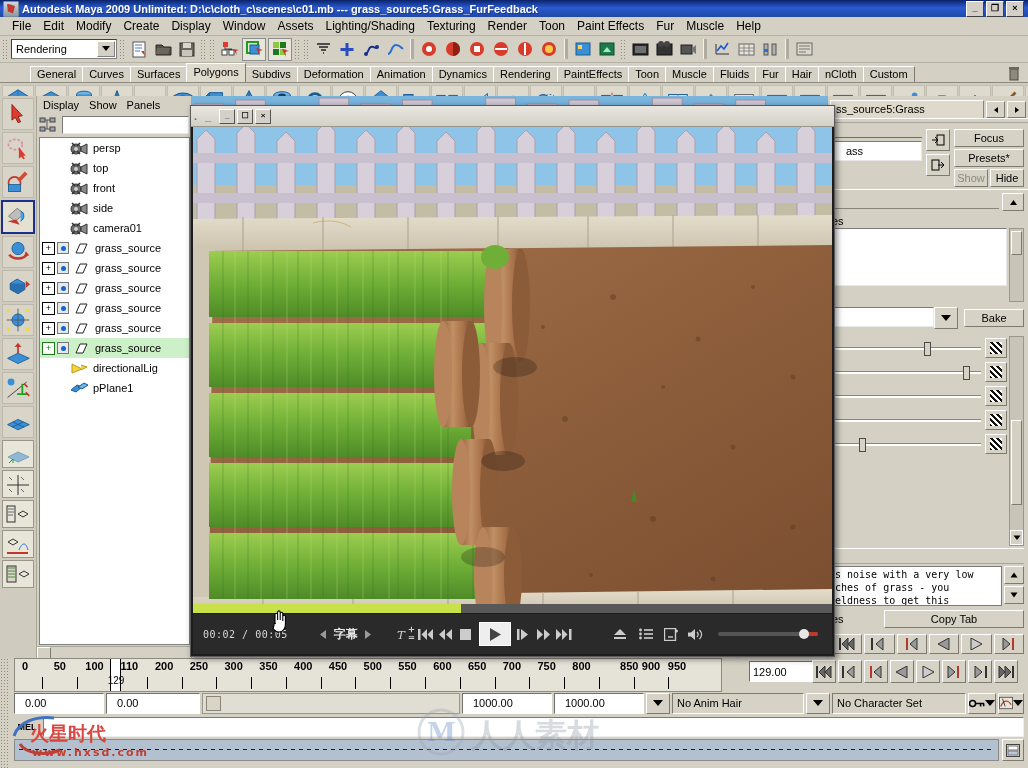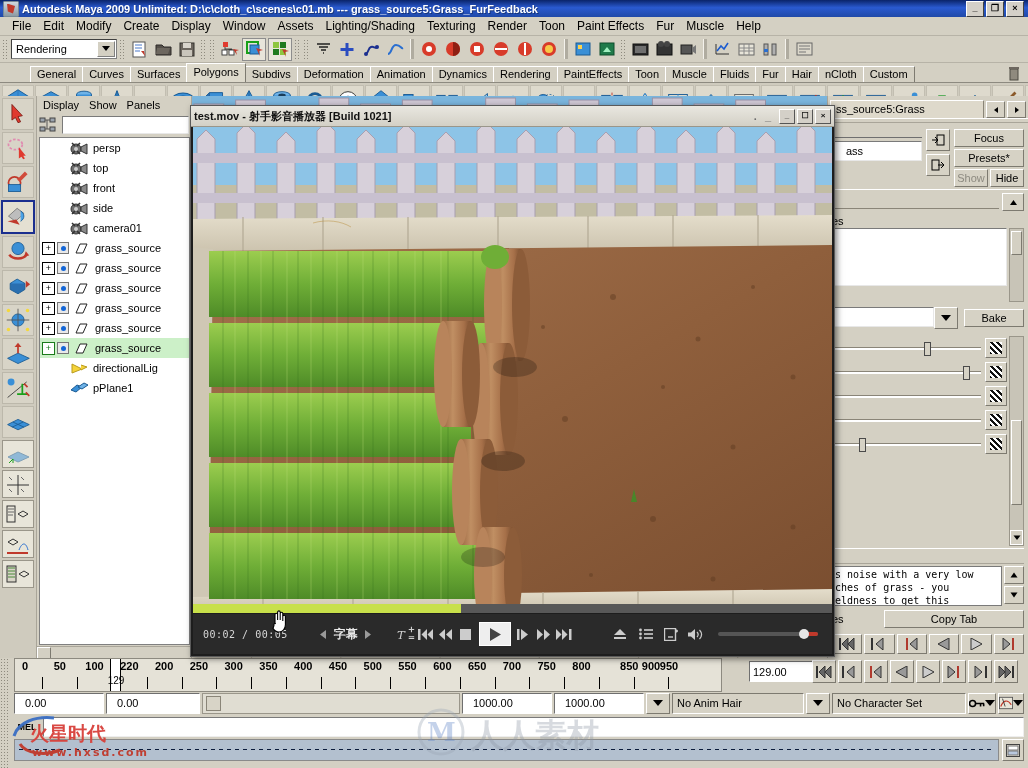--- a/index.html
+++ b/index.html
@@ -1275,21 +1275,20 @@
               <path d="M2 0l7 6-7 6z" fill="#999" stroke="#333"></path>
               <rect x="11" y="0" width="2" height="12" fill="#b03a2e"></rect>
             </svg>
           </div>
         </div>
     </div>
   </div>
 
   <div class="player">
     <div class="p-title">
-      <span class="pt-text">test.mov - 射手影音播放器 [Build 1021]</span>
       <span style="font-size:11px;color:#6b6b6b;margin-right:8px;">.</span>
       <span style="font-size:11px;color:#6b6b6b;margin-right:6px;">_</span>
       <div class="p-btn">_</div>
       <div class="p-btn">☐</div>
       <div class="p-btn">×</div>
     </div>
 
     <div class="p-video">
       <svg width="100%" height="100%" viewBox="0 0 639 485" preserveAspectRatio="none">
         <defs>
@@ -1545,21 +1544,21 @@
   <div class="bottom">
     <div class="dotted-left"></div>
 
     <div class="timeruler">
       <div class="tr-ticks" id="trticks">
           <div class="tr-lab" style="left: 10px;">0</div>
           <div class="tr-lab" style="left: 44.7783px;">50</div>
           <div class="tr-tick" style="left: 27.3892px;"></div>
           <div class="tr-lab" style="left: 79.5567px;">100</div>
           <div class="tr-tick" style="left: 62.1675px;"></div>
-          <div class="tr-lab" style="left: 114.335px;">220</div>
+          <div class="tr-lab" style="left: 114.335px;">110</div>
           <div class="tr-tick" style="left: 96.9458px;"></div>
           <div class="tr-lab" style="left: 149.113px;">200</div>
           <div class="tr-tick" style="left: 131.724px;"></div>
           <div class="tr-lab" style="left: 183.892px;">250</div>
           <div class="tr-tick" style="left: 166.502px;"></div>
           <div class="tr-lab" style="left: 218.67px;">300</div>
           <div class="tr-tick" style="left: 201.281px;"></div>
           <div class="tr-lab" style="left: 253.448px;">350</div>
           <div class="tr-tick" style="left: 236.059px;"></div>
           <div class="tr-lab" style="left: 288.227px;">400</div>
@@ -1577,21 +1576,21 @@
           <div class="tr-lab" style="left: 496.897px;">700</div>
           <div class="tr-tick" style="left: 479.507px;"></div>
           <div class="tr-lab" style="left: 531.675px;">750</div>
           <div class="tr-tick" style="left: 514.286px;"></div>
           <div class="tr-lab" style="left: 566.453px;">800</div>
           <div class="tr-tick" style="left: 549.064px;"></div>
           <div class="tr-lab" style="left: 601.232px; margin-left: 13px;">850</div>
           <div class="tr-tick" style="left: 583.842px;"></div>
           <div class="tr-lab" style="left: 636.01px;">900</div>
           <div class="tr-tick" style="left: 618.621px;"></div>
-          <div class="tr-lab" style="left: 654px;">950</div>
+          <div class="tr-lab" style="left: 654px; padding-left: 16px;">950</div>
           <div class="tr-tick" style="left: 653.399px;"></div>
         </div>
       <div class="tr-cursor" id="trcursor" style="left: 94.7281px;"></div>
       <div class="tr-cur-lab" id="trcurlab" style="left: 92.7281px;">129</div>
     </div>
 
     <div class="timefield">129.00</div>
     <div class="playbtns" id="playbtns">
         <div class="pb">
           <svg width="16" height="12" viewBox="0 0 16 12">

